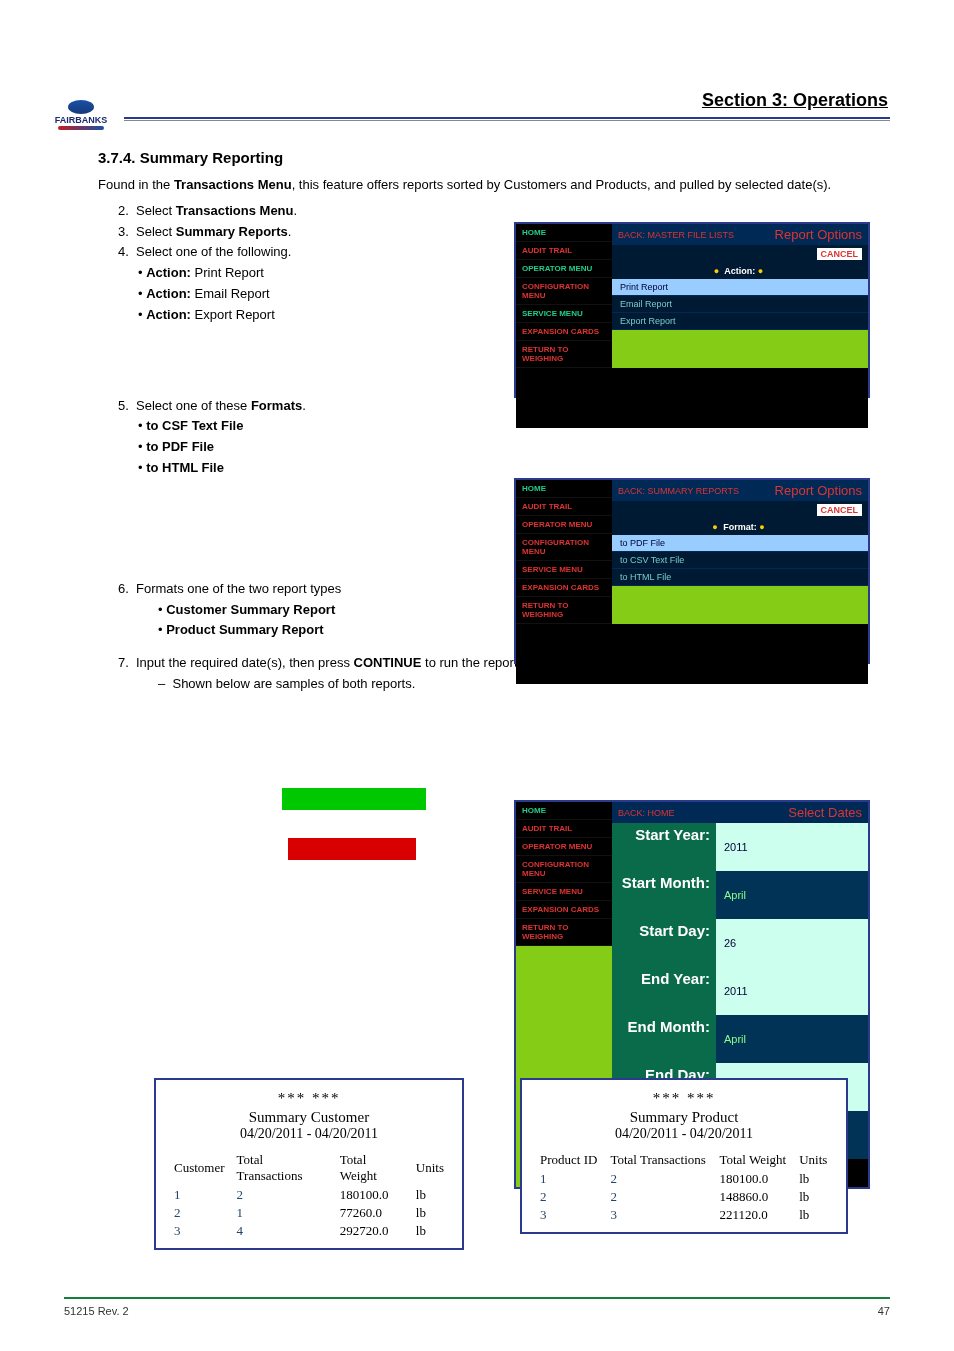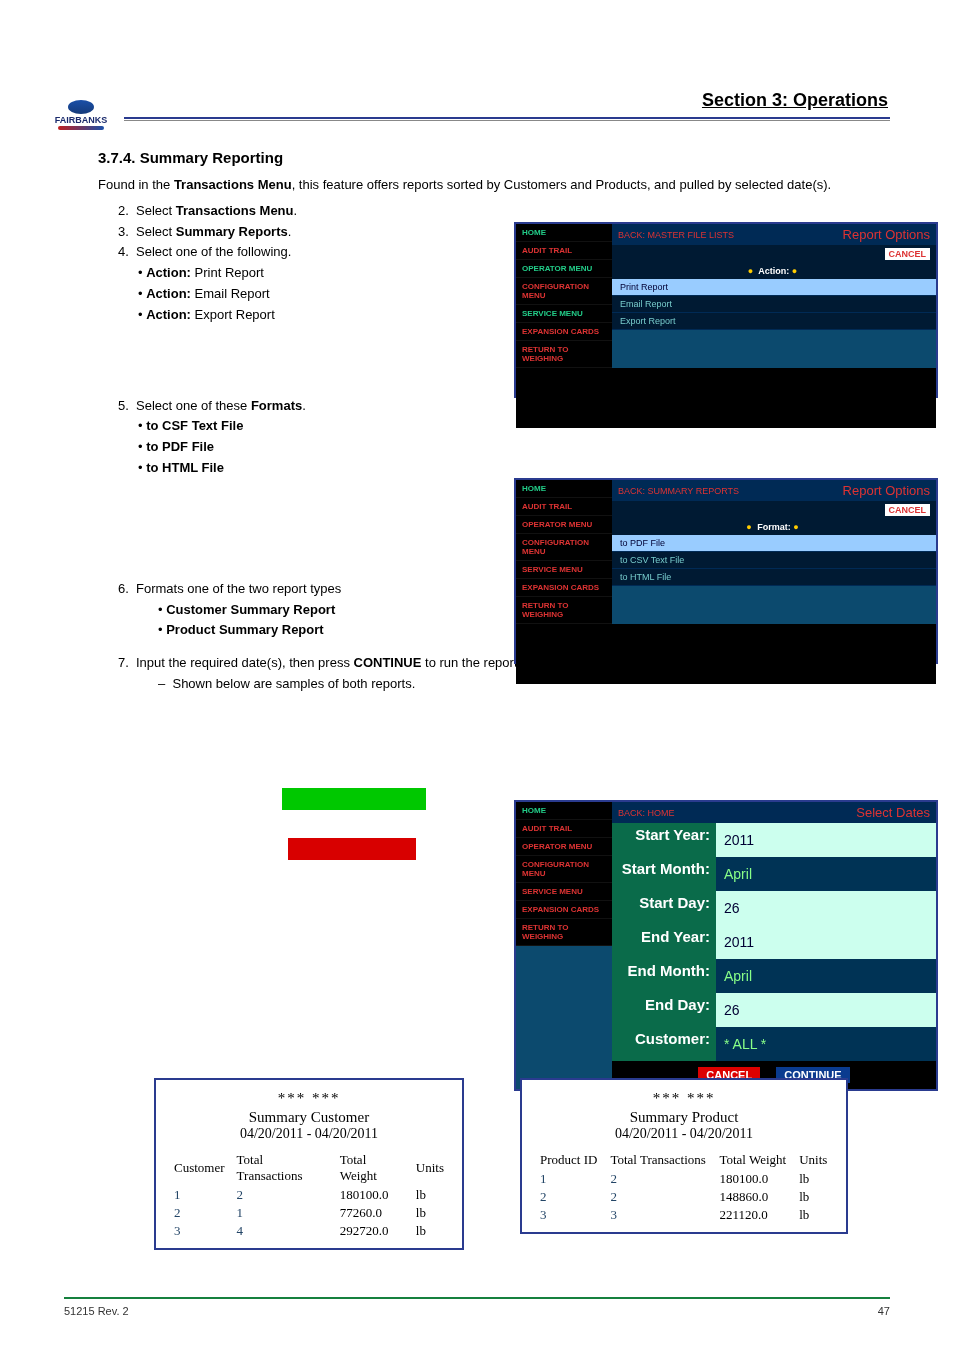--- a/index.html
+++ b/index.html
@@ -69,22 +69,22 @@
   }
   .num-list { margin-left: 54px; font-size:13px; line-height:1.6; }
   .num-list .n { display:inline-block; width:18px; }
   .bullet-row { margin-left: 74px; font-size:13px; line-height:1.6; }
   .dash-row { margin-left: 94px; font-size:13px; line-height:1.6; }
   .bold { font-weight: bold; }
 
   
   .term {
     position: absolute;
-    width: 424px;
-    background: #0c4a6e;
+    width: 356px;
+    background: #84cc16;
     border: 2px solid #2a3b8f;
     font-size: 9px;
     color: #fff;
   }
   .term .side {
     float: left;
     width: 96px;
     background: #000;
   }
   .term .side div {
@@ -113,21 +113,21 @@
     background:#001a33; color:#7cc; padding:3px 8px; font-size:9px;
     border-bottom:1px solid #002a55;
   }
   .term .opt.hl { background:#9cf; color:#003; }
   .term .fill { background:#000; height:60px; clear:both; }
   .term .rtitle { color:#d33; font-size:13px; font-weight:normal; }
 
   
   .sd-row { display:flex; background:#001a33; }
   .sd-row .lab { flex:0 0 104px; background:#0a6b4a; color:#fff; text-align:right; padding:3px 6px; font-weight:bold; font-size:15px; }
-  .sd-row .val { flex:1; background:#003355; color:#8f8; padding:9px 8px; font-size:14px; }
+  .sd-row .val { flex:1; background:#003355; color:#8f8; padding:18px 8px; font-size:11px; }
   .sd-row .val.inv { background:#cfe; color:#003; }
   .sd-btns { display:flex; justify-content:center; gap:16px; padding:6px; background:#000; }
   .sd-btns span { font-weight:bold; font-size:11px; padding:2px 8px; }
   .sd-btns .cn { background:#d00; color:#fff; }
   .sd-btns .ct { background:#0a3b8f; color:#fff; }
 
   
   .marker { position:absolute; }
   .mk-green { background:#00c800; width:144px; height:22px; }
   .mk-red   { background:#d80000; width:128px; height:22px; }

